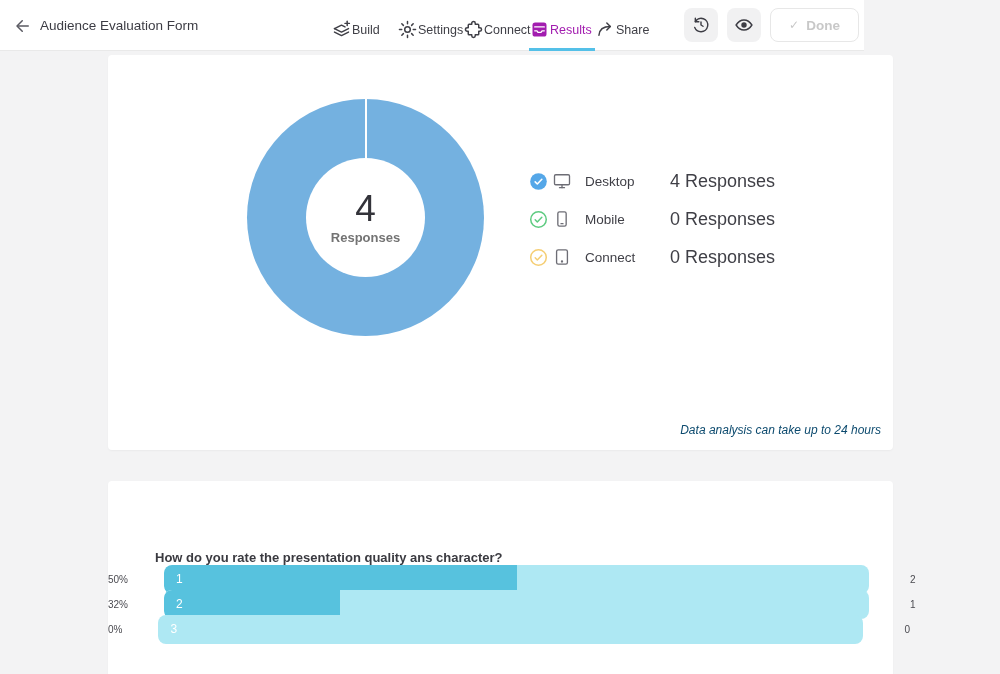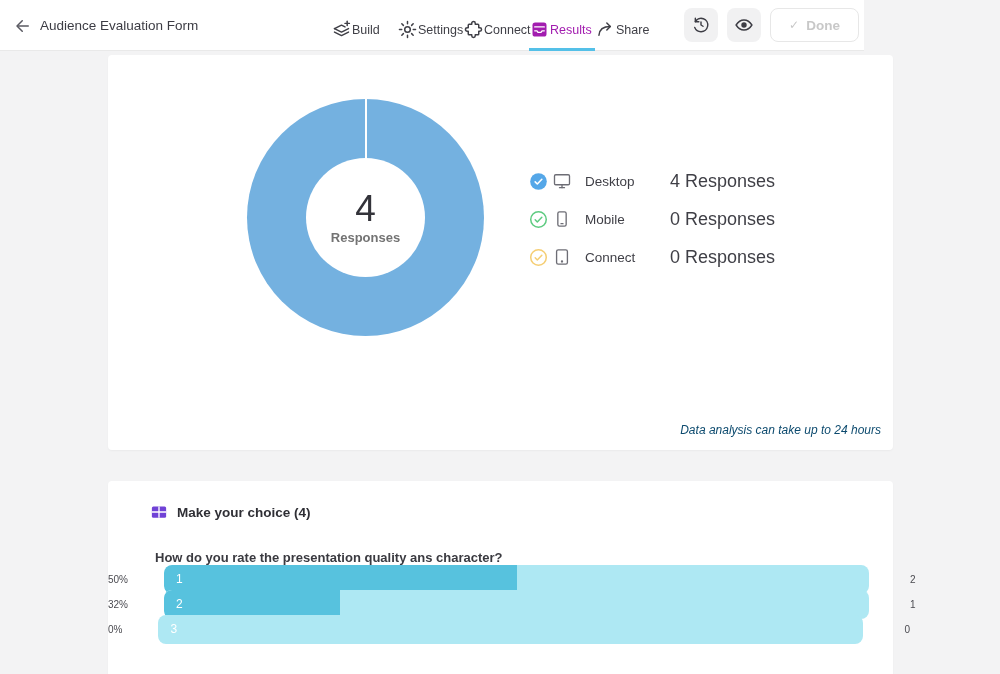--- a/index.html
+++ b/index.html
@@ -215,29 +215,20 @@
         <span class="lresp">0 Responses</span>
       </div>
 
     </div>
 
     <div class="footnote">Data analysis can take up to 24 hours</div>
   </div>
 
   <div class="card card2">
 
-    <div class="qhead">
-      <span class="qicon" style="color: rgb(112, 66, 214);">
-        <svg width="18" height="18" viewBox="0 0 24 24">
-            <rect x="2.5" y="4.5" width="19" height="15" rx="2" fill="currentColor"></rect>
-            <path d="M12 4.5v15M2.5 12h19" stroke="#fff" stroke-width="1.8"></path>
-          </svg>
-      </span>
-      <span class="qtitle">Make your choice (4)</span>
-    </div>
 
     <div class="question">How do you rate the presentation quality ans character?</div>
 
     <div class="rows">
 
       <div class="brow">
         <span class="pct">50%</span>
         <div class="track" style="background: rgb(174, 232, 243);">
           <div class="fill" style="width: 50%; background: rgb(87, 194, 222);"></div>
           <span class="blabel">1</span>

